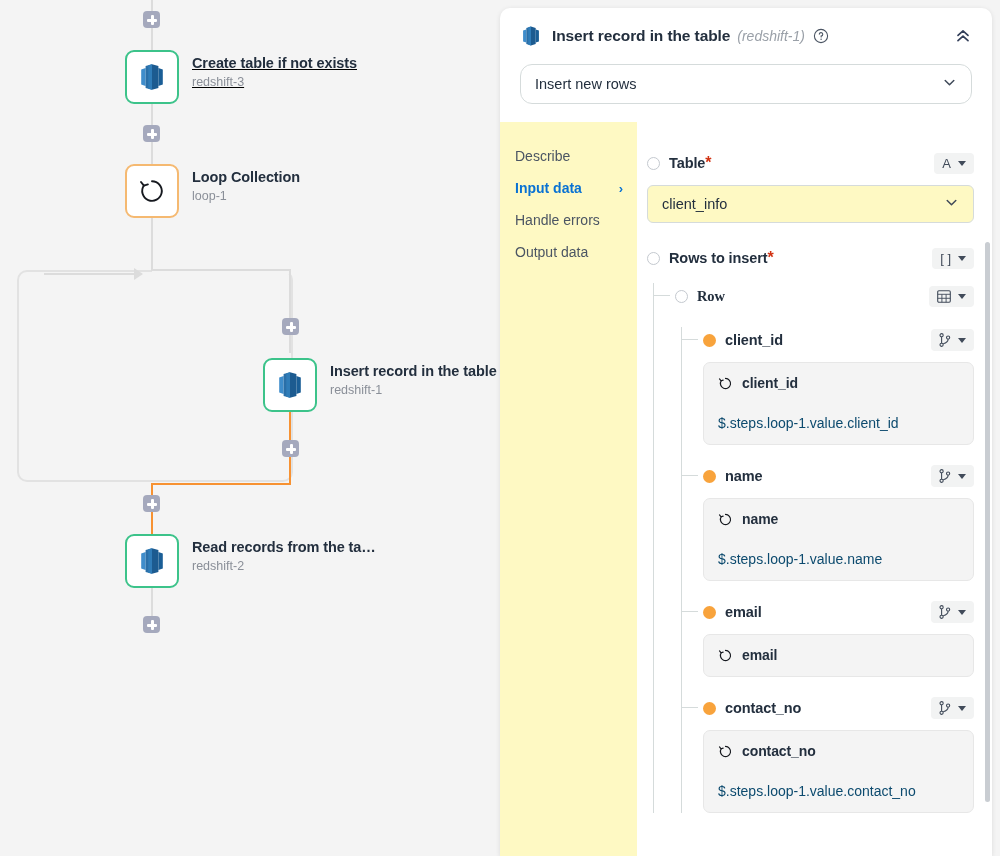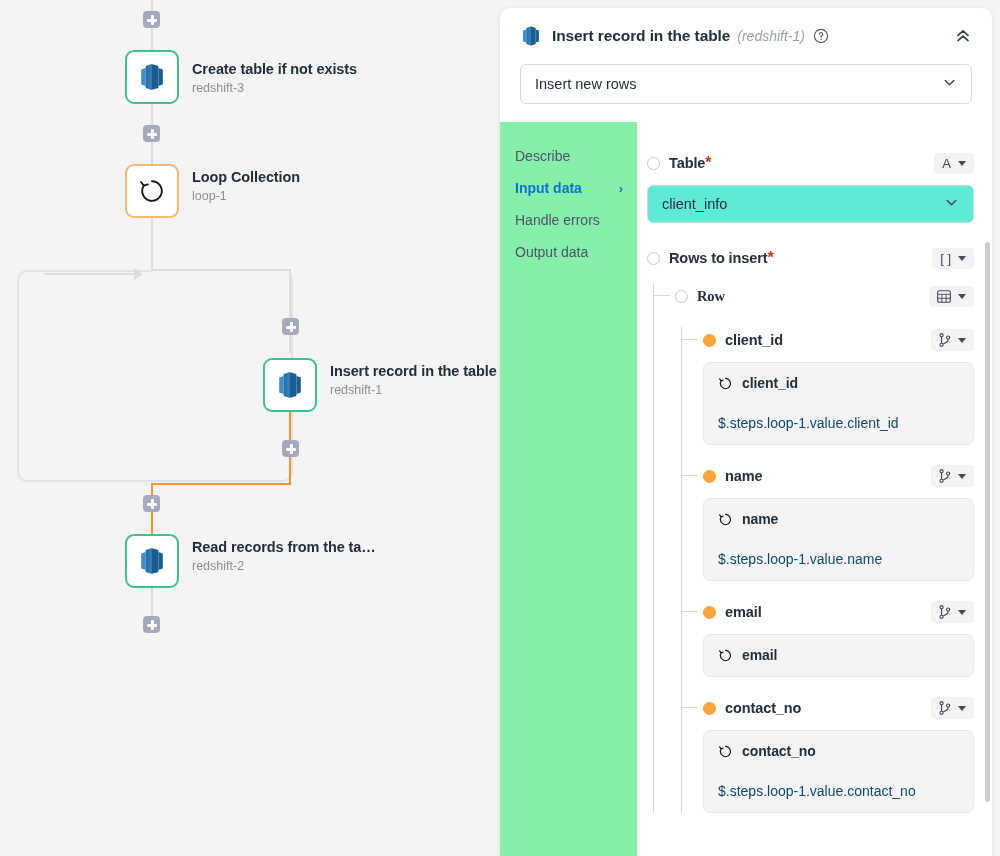--- a/index.html
+++ b/index.html
@@ -109,38 +109,38 @@
   .panel-head-sub {
     font-size: 14px; color: #9aa0a8; margin-left: 7px; font-style: italic;
   }
   .help-icon { margin-left: 8px; display:flex; align-items:center; cursor:pointer; }
   .collapse-icon { margin-left: auto; display:flex; align-items:center; cursor:pointer; }
 
   .op-select {
     margin: 0 20px 18px 20px;
     height: 40px;
     border: 1px solid #d5dbdb;
-    border-radius: 6px;
+    border-radius: 12px;
     display: flex; align-items: center;
     padding: 0 14px;
     font-size: 14.5px;
     color: #232f3e;
     background: #fff;
     cursor: pointer;
   }
   .op-select .chev { margin-left: auto; }
 
   .panel-body {
     position: absolute;
     top: 114px; left: 0; right: 0; bottom: 0;
     display: flex;
   }
   .panel-nav {
     width: 137px;
-    background: #86efac;
+    background: #fef9c3;
     padding-top: 18px;
     flex: none;
   }
   .nav-item {
     display: flex; align-items: center;
     height: 32px;
     padding: 0 14px 0 15px;
     font-size: 14px;
     color: #4b5563;
     cursor: pointer;
@@ -202,21 +202,21 @@
   }
 
   .input-box {
     border: 1px solid #d5dbdb;
     border-radius: 6px;
     height: 38px;
     display: flex; align-items: center;
     padding: 0 14px;
     font-size: 14.5px; color: #232f3e;
     margin-top: 9px;
-    background: #5eead4;
+    background: #fef9c3;
     cursor: pointer;
   }
   .input-box .chev { margin-left: auto; }
 
   
   .tree-indent { position: relative; padding-left: 28px; }
   .tree-line {
     position: absolute; left: 6px; top: 0; bottom: 0;
     width: 1px; background: #d5dbdb;
   }
@@ -265,21 +265,21 @@
 
     <div class="node green" style="left:125px; top:50px;">
       <svg width="30" height="30" viewBox="0 0 30 30">
         <path d="M4.2 7.5 L8.6 6.1 L8.6 23.9 L4.2 22.5 Z" fill="#3f8dcb"></path>
         <path d="M25.8 7.5 L21.4 6.1 L21.4 23.9 L25.8 22.5 Z" fill="#1a5e96"></path>
         <path d="M8.6 4.0 L15 2.2 L15 27.8 L8.6 26.0 Z" fill="#2a6fa8"></path>
         <path d="M21.4 4.0 L15 2.2 L15 27.8 L21.4 26.0 Z" fill="#1c5b90"></path>
         <path d="M11.3 3.2 L15 2.2 L15 27.8 L11.3 26.8 Z" fill="#2f7cb8"></path>
       </svg>
     </div>
-    <div class="node-label" style="left:192px; top:60px;">
+    <div class="node-label" style="left:192px; top:54px;text-decoration:underline;">
       <div class="node-title">Create table if not exists</div>
       <div class="node-sub">redshift-3</div>
     </div>
 
     <div class="conn v" style="left:151px; top:104px; height:60px;"></div>
     <div class="plus" style="left:143px; top:125px;"></div>
 
     <div class="node orange" style="left:125px; top:164px;">
       <svg width="28" height="28" viewBox="0 0 28 28">
         <path d="M14 4.2 a9.8 9.8 0 1 1 -8.1 4.3" fill="none" stroke="#16191f" stroke-width="1.9" stroke-linecap="round"></path>

